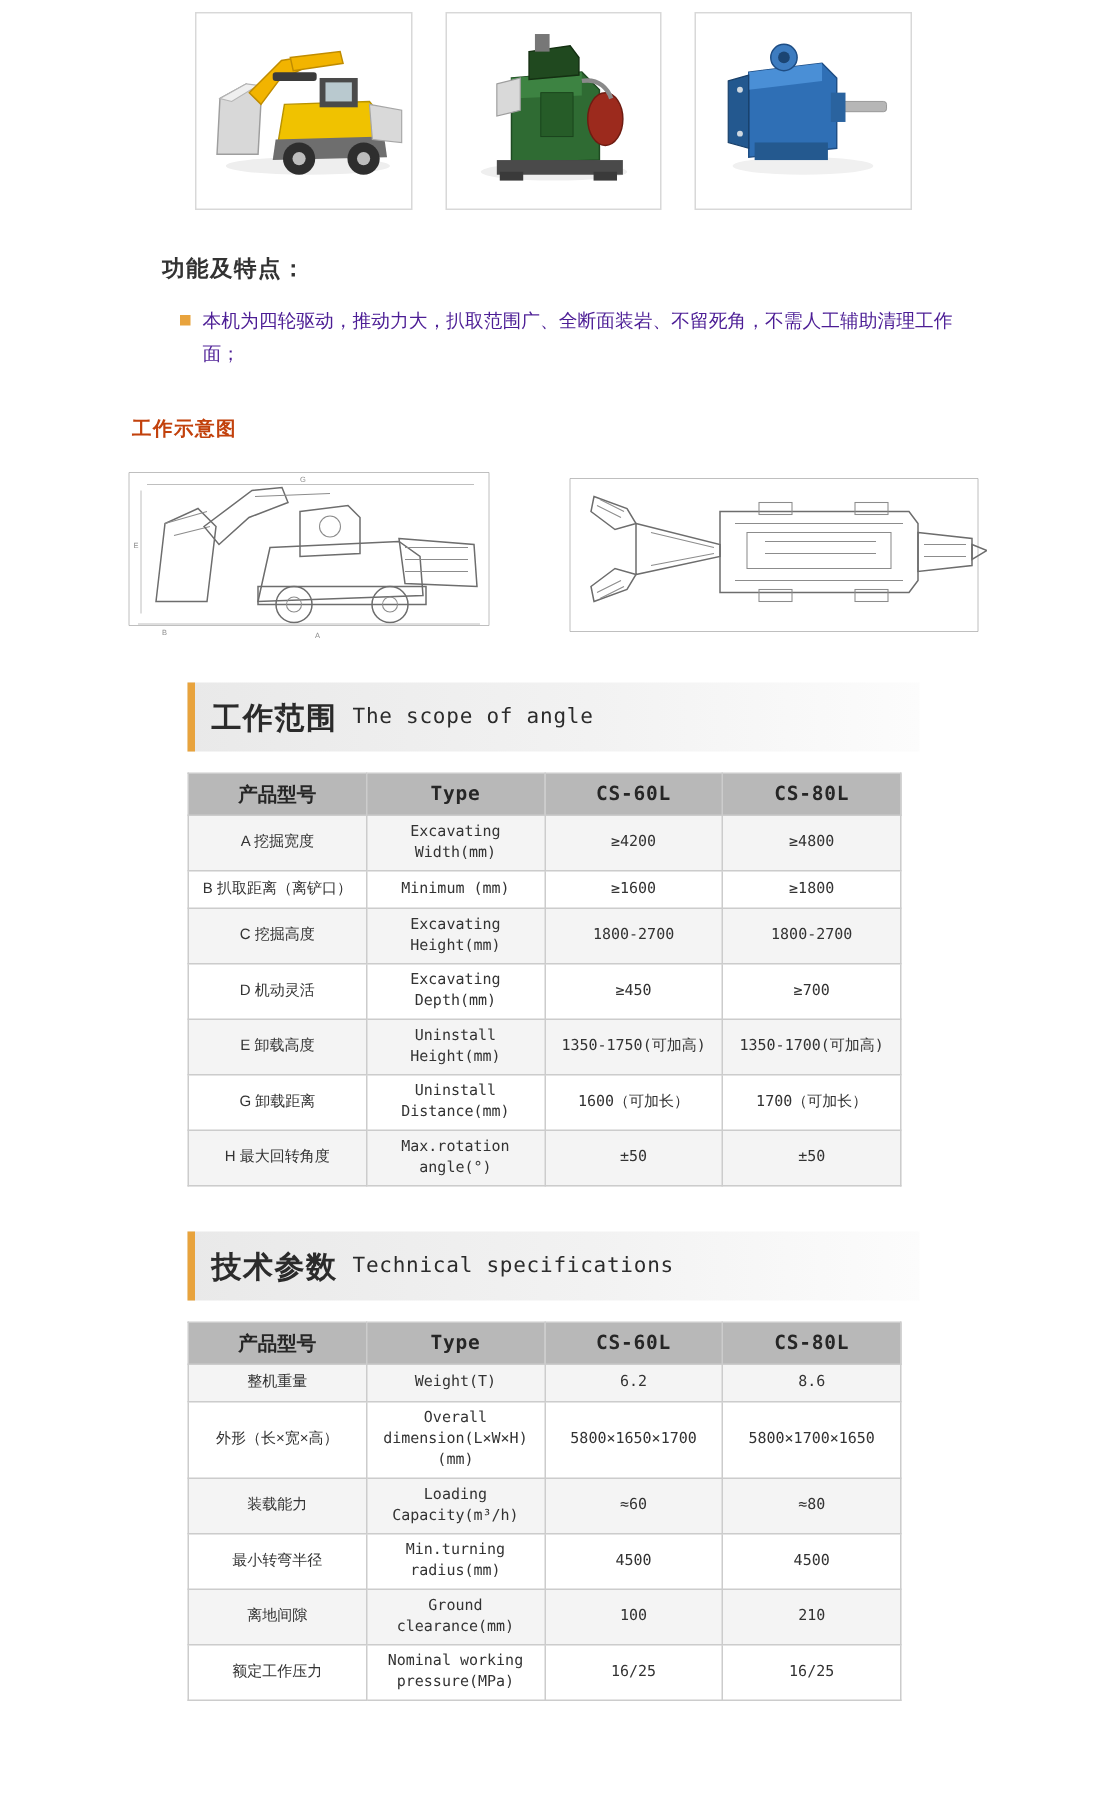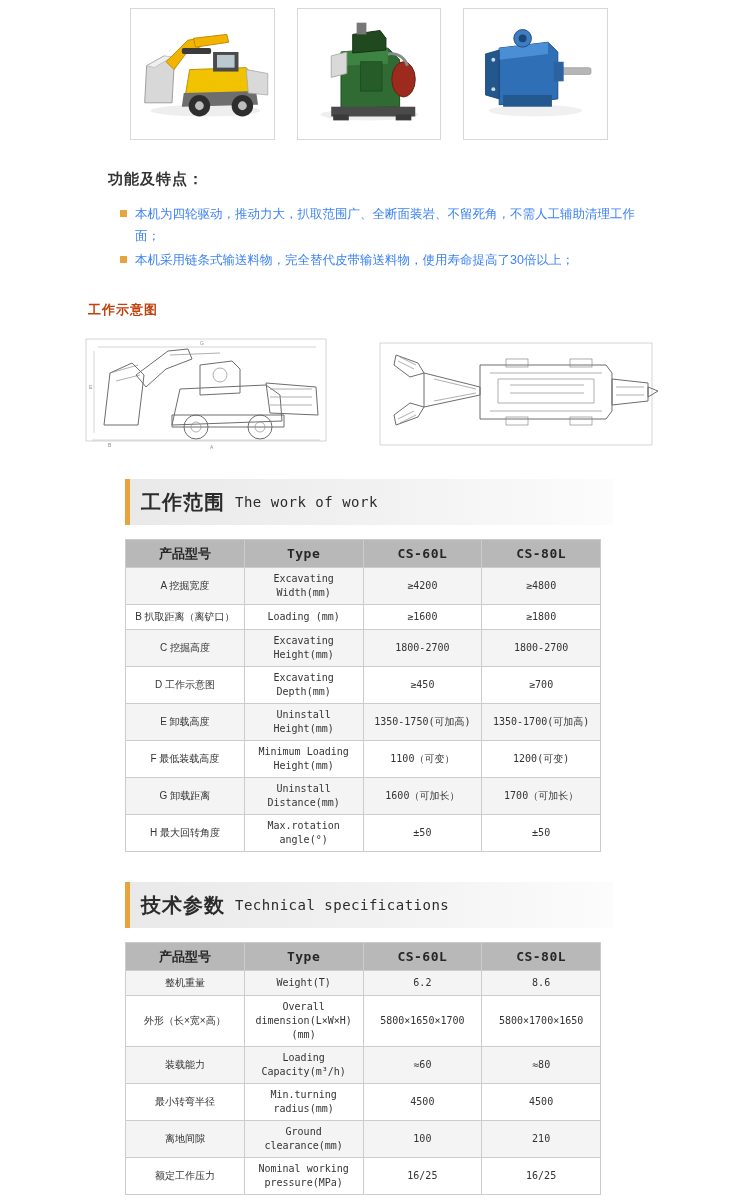--- a/index.html
+++ b/index.html
@@ -37,21 +37,21 @@
     color: #333;
     margin: 0 0 14px 0;
     letter-spacing: 1px;
   }
   .feature-item {
     display: flex;
     align-items: flex-start;
     font-size: 12.5px;
     line-height: 22px;
     margin-bottom: 2px;
-    color: #3b82f6;
+    color: #4c1d95;
     padding-left: 12px;
   }
   .bullet {
     width: 7px; height: 7px;
     background: #e8a33d;
     margin-right: 8px;
     margin-top: 7px;
     flex: 0 0 auto;
   }
 
@@ -207,24 +207,20 @@
     </div>
   </div>
 
   <div class="features">
     <h3>功能及特点：</h3>
 
     <div class="feature-item">
       <span class="bullet"></span>
       <span>本机为四轮驱动，推动力大，扒取范围广、全断面装岩、不留死角，不需人工辅助清理工作面；</span>
     </div>
-    <div class="feature-item">
-      <span class="bullet"></span>
-      <span>本机采用链条式输送料物，完全替代皮带输送料物，使用寿命提高了30倍以上；</span>
-    </div>
   </div>
 
   <div class="schematic-wrap">
     <div class="schematic-title">工作示意图</div>
     <div class="schematic-box">
       <svg width="578" height="130" viewBox="0 0 578 130" xmlns="http://www.w3.org/2000/svg">
 
         <g>
 
           <path class="dim" d="M6 10 H246 M6 10 V112 M6 112 H246 M246 10 V112"></path>
@@ -285,70 +281,64 @@
           <rect class="ln" x="190" y="30" width="22" height="8"></rect>
           <rect class="ln" x="190" y="88" width="22" height="8"></rect>
         </g>
       </svg>
     </div>
   </div>
 
   <div class="tbl-section">
     <div class="tbl-head-bar">
       <span class="t-cn">工作范围</span>
-      <span class="t-en">The work of work</span>
+      <span class="t-en">The scope of angle</span>
     </div>
 
     <table class="spec">
       <thead>
         <tr>
           <th>产品型号</th>
           <th class="en">Type</th>
           <th class="en">CS-60L</th>
           <th class="en">CS-80L</th>
         </tr>
       </thead>
       <tbody>
         <tr>
           <td class="c1">A 挖掘宽度</td>
           <td class="c2">Excavating Width(mm)</td>
           <td class="c3">≥4200</td>
           <td class="c4">≥4800</td>
         </tr>
         <tr>
           <td class="c1">B 扒取距离（离铲口）</td>
-          <td class="c2">Loading (mm)</td>
+          <td class="c2">Minimum (mm)</td>
           <td class="c3">≥1600</td>
           <td class="c4">≥1800</td>
         </tr>
         <tr>
           <td class="c1">C 挖掘高度</td>
           <td class="c2">Excavating Height(mm)</td>
           <td class="c3">1800-2700</td>
           <td class="c4">1800-2700</td>
         </tr>
         <tr>
-          <td class="c1">D 工作示意图</td>
+          <td class="c1">D 机动灵活</td>
           <td class="c2">Excavating Depth(mm)</td>
           <td class="c3">≥450</td>
           <td class="c4">≥700</td>
         </tr>
         <tr>
           <td class="c1">E 卸载高度</td>
           <td class="c2">Uninstall Height(mm)</td>
           <td class="c3">1350-1750(可加高)</td>
           <td class="c4">1350-1700(可加高)</td>
         </tr>
         <tr>
-          <td class="c1">F 最低装载高度</td>
-          <td class="c2">Minimum Loading Height(mm)</td>
-          <td class="c3">1100（可变）</td>
-          <td class="c4">1200(可变)</td>
-        </tr>
-        <tr>
           <td class="c1">G 卸载距离</td>
           <td class="c2">Uninstall Distance(mm)</td>
           <td class="c3">1600（可加长）</td>
           <td class="c4">1700（可加长）</td>
         </tr>
         <tr>
           <td class="c1">H 最大回转角度</td>
           <td class="c2">Max.rotation angle(°)</td>
           <td class="c3">±50</td>
           <td class="c4">±50</td>

